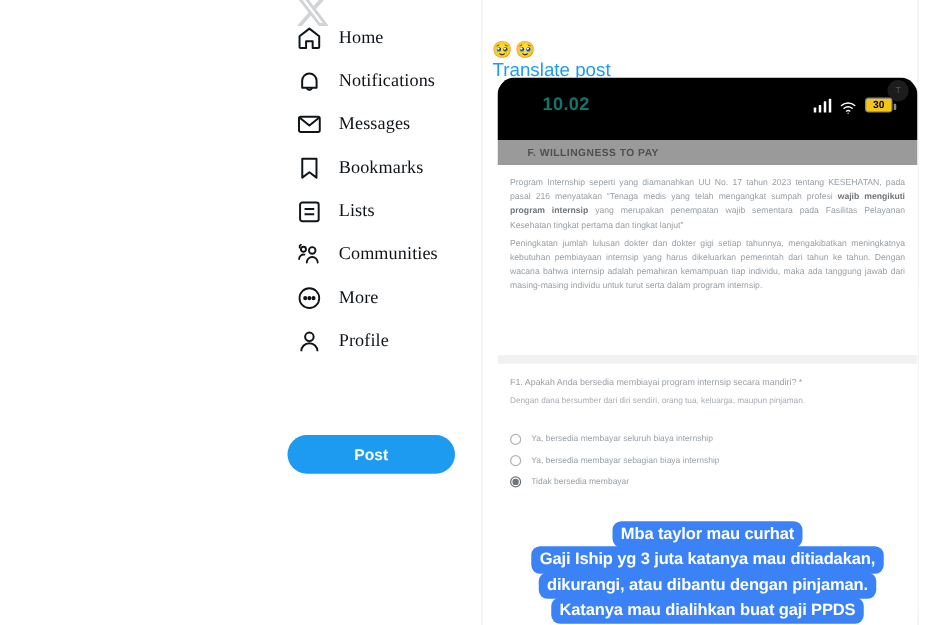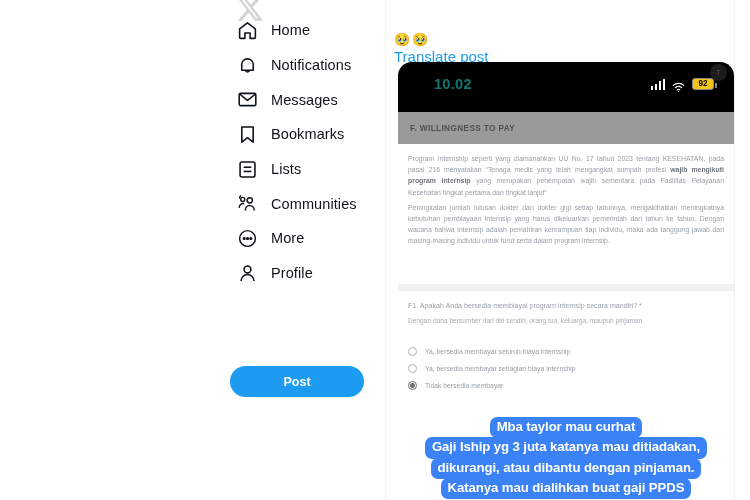--- a/index.html
+++ b/index.html
@@ -17,34 +17,34 @@
     background:#fff;
   }
   .logo-stub {
     position:absolute; left:12px; top:-4px; width:26px; height:18px;
     opacity:.18;
   }
   .nav-list { position:absolute; left:0; top:13px; width:160px; }
   .nav-item {
     display:flex; align-items:center; gap:13px;
     height:34.7px; padding-left:12px;
-    cursor:pointer; border-radius:30px;
+    cursor:pointer; border-radius:30px;font-family:Liberation Serif, serif;
   }
   .nav-ico {
     width:21px; height:21px; flex:0 0 21px;
     display:flex; align-items:center; justify-content:center;
     color:#0f1419;
   }
   .nav-ico svg { width:21px; height:21px; display:block; }
   .nav-lbl {
     font-size:14.5px; color:#0f1419; white-space:nowrap;
     letter-spacing:.1px;
   }
   #post-button {
-    position:absolute; left:5px; top:366px;
+    position:absolute; left:5px; top:348px;
     width:134px; height:31px; border-radius:30px;
     background:#1d9bf0; border:none; cursor:pointer;
     color:#fff; font-size:12.5px; font-weight:bold;
     font-family:"Liberation Sans", sans-serif;
     display:flex; align-items:center; justify-content:center;
   }
 
   
   #main-col {
     position:absolute; left:385px; top:0; width:350px; height:500px;
@@ -104,22 +104,22 @@
   }
   .notch-dot {
     position:absolute; right:7px; top:2px;
     width:17px; height:17px; border-radius:50%;
     background:#1c1c1c; display:flex; align-items:center;
     justify-content:center; color:#555; font-size:7px;
   }
 
   
   .section-head {
-    height:32px; background:#9a9a9a;
-    display:flex; align-items:center; padding-left:12px;
+    height:20px; background:#9a9a9a;
+    display:flex; align-items:center; padding-left:24px;
   }
   .section-head-txt {
     font-size:8.2px; color:#4f4f4f; letter-spacing:.4px; font-weight:bold;
   }
 
   
   .form-body { background:#fff; padding:9px 10px 0 10px; }
   .para {
     font-size:6.9px; line-height:11.2px; color:#9aa0a6;
     text-align:justify; letter-spacing:0px;
@@ -291,21 +291,21 @@
             </span>
           <span class="wifi">
             <svg viewBox="0 0 24 20" fill="none" stroke="#fff" stroke-width="2.2" stroke-linecap="round">
                 <path d="M2.2 6.2a15 15 0 0 1 19.6 0"></path>
                 <path d="M6 10.4a9.6 9.6 0 0 1 12 0"></path>
                 <path d="M9.6 14.4a4.2 4.2 0 0 1 4.8 0"></path>
                 <circle cx="12" cy="17.6" r="1" fill="#fff" stroke="none"></circle>
               </svg>
           </span>
           <span class="batt">
-            <span class="batt-txt">92</span>
+            <span class="batt-txt">30</span>
           </span>
         </div>
       </div>
 
       <div class="section-head">
         <span class="section-head-txt">F. WILLINGNESS TO PAY</span>
       </div>
 
       <div class="form-body">
         <div class="para">

